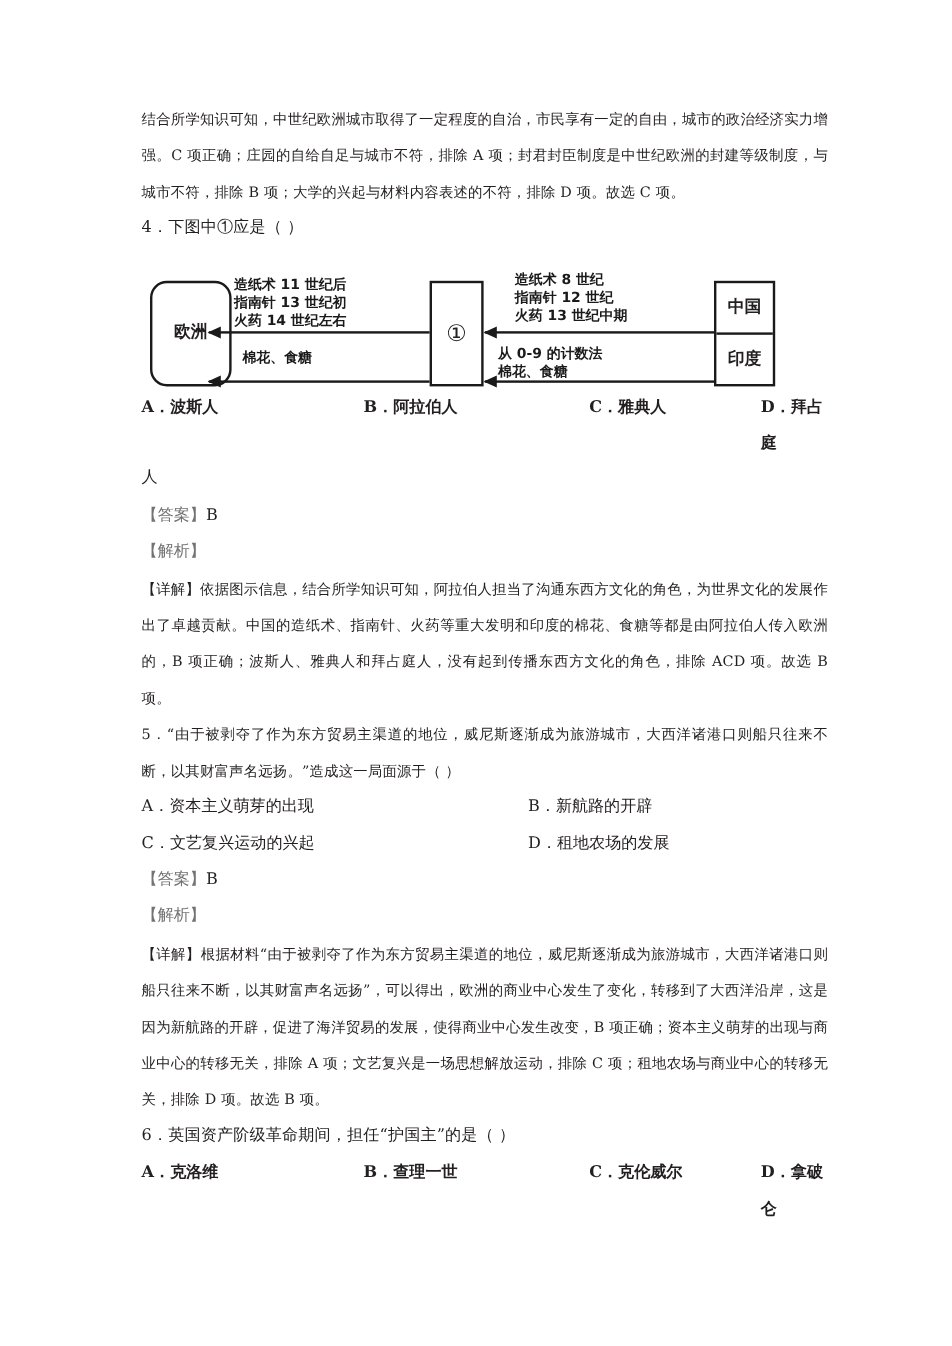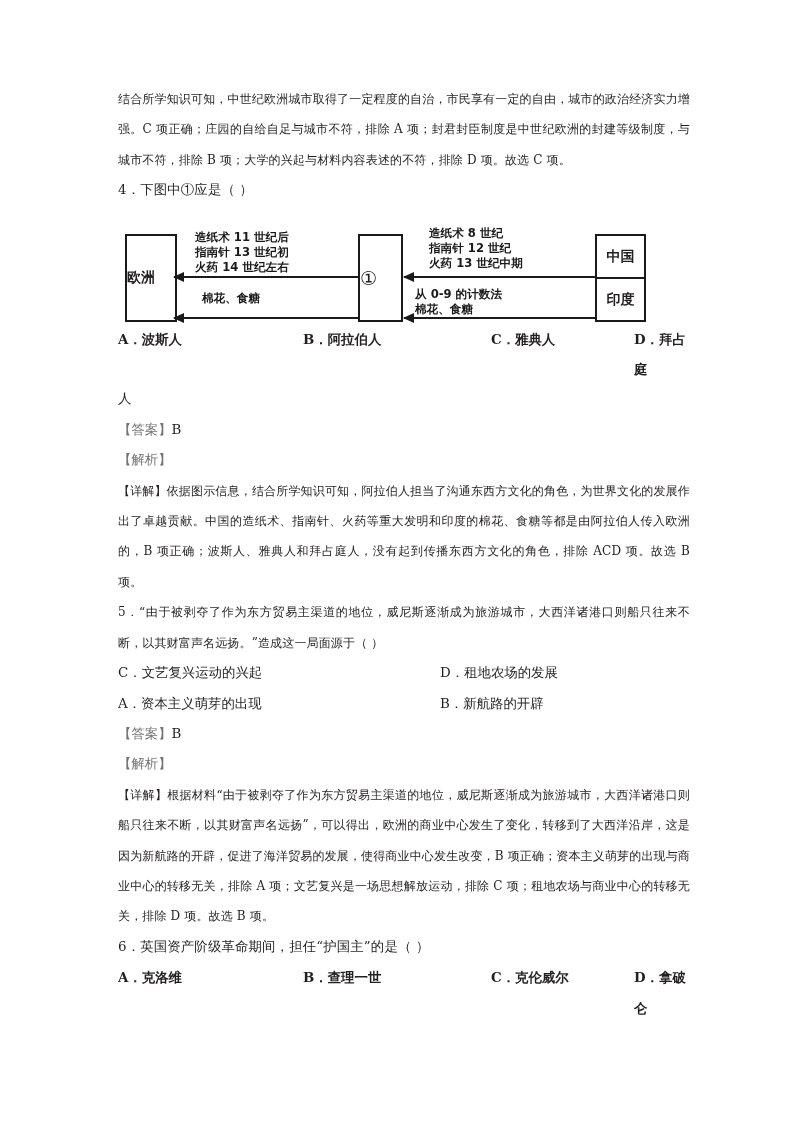--- a/index.html
+++ b/index.html
@@ -79,31 +79,32 @@
     margin: 6px 0 4px 0;
     font-family: "DejaVu Sans", "Liberation Sans", sans-serif;
   }
   .dbox {
     position: absolute;
     border: 2.4px solid #1a1a1a;
     box-sizing: border-box;
     background: #fff;
     display: flex;
     align-items: center;
+    justify-content: center;
     text-align: center;
   }
   .dbox .vtext {
     font-size: 14px;
     font-weight: bold;
     line-height: 17px;
     letter-spacing: 0;
   }
   #box-europe {
     left: 7px; top: 22px;
-    width: 52px; height: 88px;
+    width: 68px; height: 88px; border-radius: 14px;
   }
   #box-mid {
     left: 240px; top: 22px;
     width: 45px; height: 88px;
   }
   #box-mid .circnum {
     font-size: 19px;
     color: #222;
     font-family: "DejaVu Sans", "Liberation Sans", sans-serif;
   }
@@ -239,33 +240,33 @@
   <p class="answer-line">
     <span class="mark">【解析】</span>
   </p>
 
   <p class="para"><span>【详解】</span><span>依据图示信息，结合所学知识可知，阿拉伯人担当了沟通东西方文化的角色，为世界文化的发展作出了卓越贡献。中国的造纸术、指南针、火药等重大发明和印度的棉花、食糖等都是由阿拉伯人传入欧洲的，B 项正确；波斯人、雅典人和拜占庭人，没有起到传播东西方文化的角色，排除 ACD 项。故选 B 项。</span></p>
 
   <p class="para">5．“由于被剥夺了作为东方贸易主渠道的地位，威尼斯逐渐成为旅游城市，大西洋诸港口则船只往来不断，以其财富声名远扬。”造成这一局面源于（    ）</p>
 
   <div class="opts2">
     <div class="c1">
+      <span>A．</span><span>资本主义萌芽的出现</span>
+    </div>
+    <div class="c2">
+      <span>B．</span><span>新航路的开辟</span>
+    </div>
+  </div>
+
+  <div class="opts2">
+    <div class="c1">
       <span>C．</span><span>文艺复兴运动的兴起</span>
     </div>
     <div class="c2">
       <span>D．</span><span>租地农场的发展</span>
-    </div>
-  </div>
-
-  <div class="opts2">
-    <div class="c1">
-      <span>A．</span><span>资本主义萌芽的出现</span>
-    </div>
-    <div class="c2">
-      <span>B．</span><span>新航路的开辟</span>
     </div>
   </div>
 
   <p class="answer-line">
     <span class="mark">【答案】</span><span class="val">B</span>
   </p>
 
   <p class="answer-line">
     <span class="mark">【解析】</span>
   </p>

